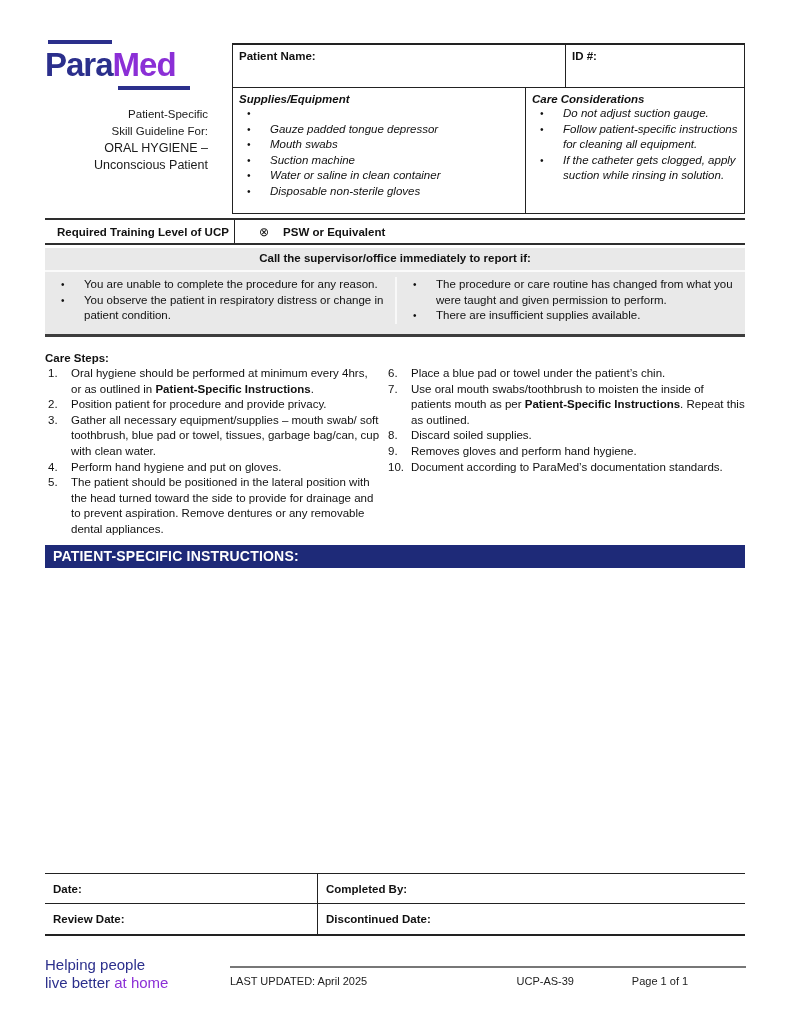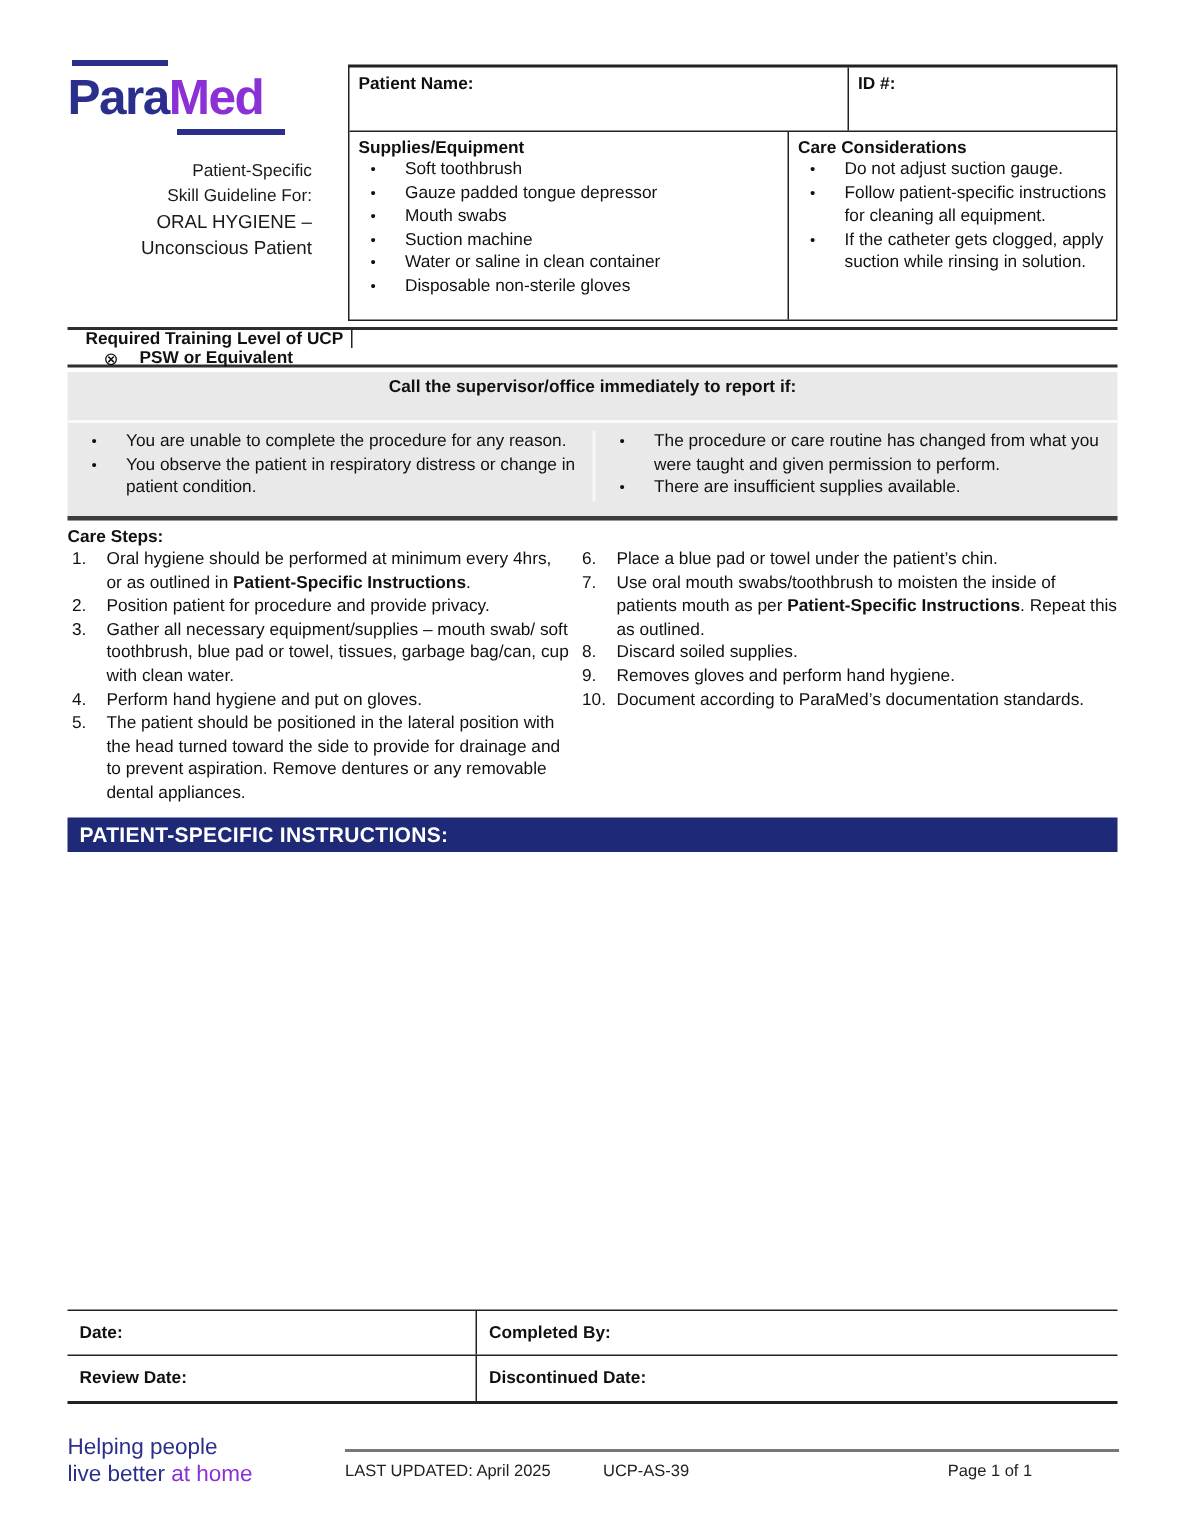--- a/index.html
+++ b/index.html
@@ -27,37 +27,37 @@
   .doc-title .big { font-size: 12.5px; }
 
   
   .header-table { position: absolute; left: 232px; top: 43px; width: 513px; border: 1.4px solid #222; border-top: 2.6px solid #222; }
   .ht-row1 { display: flex; height: 43px; border-bottom: 1.4px solid #222; }
   .ht-cell { padding: 5px 6px; font-size: 11.5px; }
   .ht-patient { width: 333px; border-right: 1.4px solid #222; display: flex; }
   .ht-id { flex: 1; display: flex; }
   .cell-label { font-weight: bold; white-space: nowrap; }
   .fill-field { flex: 1; }
-  .ht-row2 { display: flex; height: 125px; }
+  .ht-row2 { display: flex; height: 125px; font-style: italic; }
   .ht-supplies { width: 293px; border-right: 1.4px solid #222; }
   .ht-care { flex: 1; }
   .cell-title { font-weight: bold; font-size: 11.5px; margin-bottom: 1px; }
   .brow { display: flex; font-size: 11.5px; line-height: 15.6px; }
   .bullet { width: 11px; margin-left: 8px; margin-right: 12px; flex-shrink: 0; font-size: 10px; }
   .btext { flex: 1; }
 
   
-  .training-row { position: absolute; left: 45px; top: 218px; width: 700px; height: 27px; border-top: 2.2px solid #2e2e2e; border-bottom: 2.2px solid #2e2e2e; display: flex; font-size: 11.5px; font-weight: bold; flex-direction: column; }
+  .training-row { position: absolute; left: 45px; top: 218px; width: 700px; height: 27px; border-top: 2.2px solid #2e2e2e; border-bottom: 2.2px solid #2e2e2e; display: flex; align-items: center; font-size: 11.5px; font-weight: bold; }
   .t-label { width: 190px; height: 100%; border-right: 1.4px solid #222; display: flex; align-items: center; padding-left: 12px; }
   .t-value { flex: 1; display: flex; align-items: center; padding-left: 24px; }
   .t-chk { margin-right: 14px; font-size: 12px; font-weight: normal; }
 
   
   .report-section { position: absolute; left: 45px; top: 248px; width: 700px; background: var(--band); border-bottom: 3px solid #3d3d3d; }
-  .report-title { height: 34px; line-height: 20px; text-align: center; font-weight: bold; font-size: 11.5px; border-bottom: 2px solid #fafafa; }
+  .report-title { height: 24px; line-height: 20px; text-align: center; font-weight: bold; font-size: 11.5px; border-bottom: 2px solid #fafafa; }
   .report-cols { display: flex; padding: 5px 0 10px 0; }
   .report-col-left { width: 352px; border-right: 2px solid #f8f8f8; padding-right: 6px; }
   .report-col-right { flex: 1; padding-right: 6px; }
   .report-section .bullet { margin-left: 16px; }
 
   
   .care-steps { position: absolute; left: 45px; top: 350px; width: 700px; }
   .cs-title { font-weight: bold; font-size: 11.5px; line-height: 16px; }
   .cs-cols { display: flex; }
   .cs-col-left { width: 335px; }
@@ -79,21 +79,21 @@
   .sign-cell-left { width: 273px; border-right: 1.2px solid #222; }
   .sign-cell-right { flex: 1; }
   .sign-cell .cell-label { font-weight: bold; }
 
   
   .footer-tagline { position: absolute; left: 45px; top: 956px; font-size: 15px; font-weight: normal; line-height: 18px; color: var(--navy); white-space: nowrap; }
   .footer-purple { color: var(--purple); }
   .footer-rule { position: absolute; left: 230px; top: 966px; width: 516px; height: 2px; background: #777; }
   .footer-meta { position: absolute; left: 230px; top: 975px; width: 516px; display: flex; font-size: 11px; color: #222; }
   .fm-left { flex: 1; text-align: left; }
-  .fm-center { flex: 1; text-align: left; }
+  .fm-center { flex: 1; text-align: right; }
   .fm-right { flex: 1; text-align: center; }
 
   :root { --navy: #2b2f8c; --purple: #8b2fd6; --bar: #1e2a78; --band: #e9e9e9; }
 </style>
 </head>
 <body>
 
 <div class="page">
 
   <div class="logo-block">
@@ -120,21 +120,20 @@
       <div class="ht-cell ht-id">
         <span class="cell-label">ID #:</span>
         <span class="fill-field"></span>
       </div>
     </div>
     <div class="ht-row2">
       <div class="ht-cell ht-supplies">
         <div class="cell-title">Supplies/Equipment</div>
         <div class="brow">
             <span class="bullet">•</span>
-            <span class="btext">Soft toothbrush</span>
           </div>
         <div class="brow">
             <span class="bullet">•</span>
             <span class="btext">Gauze padded tongue depressor</span>
           </div>
         <div class="brow">
             <span class="bullet">•</span>
             <span class="btext">Mouth swabs</span>
           </div>
         <div class="brow">

